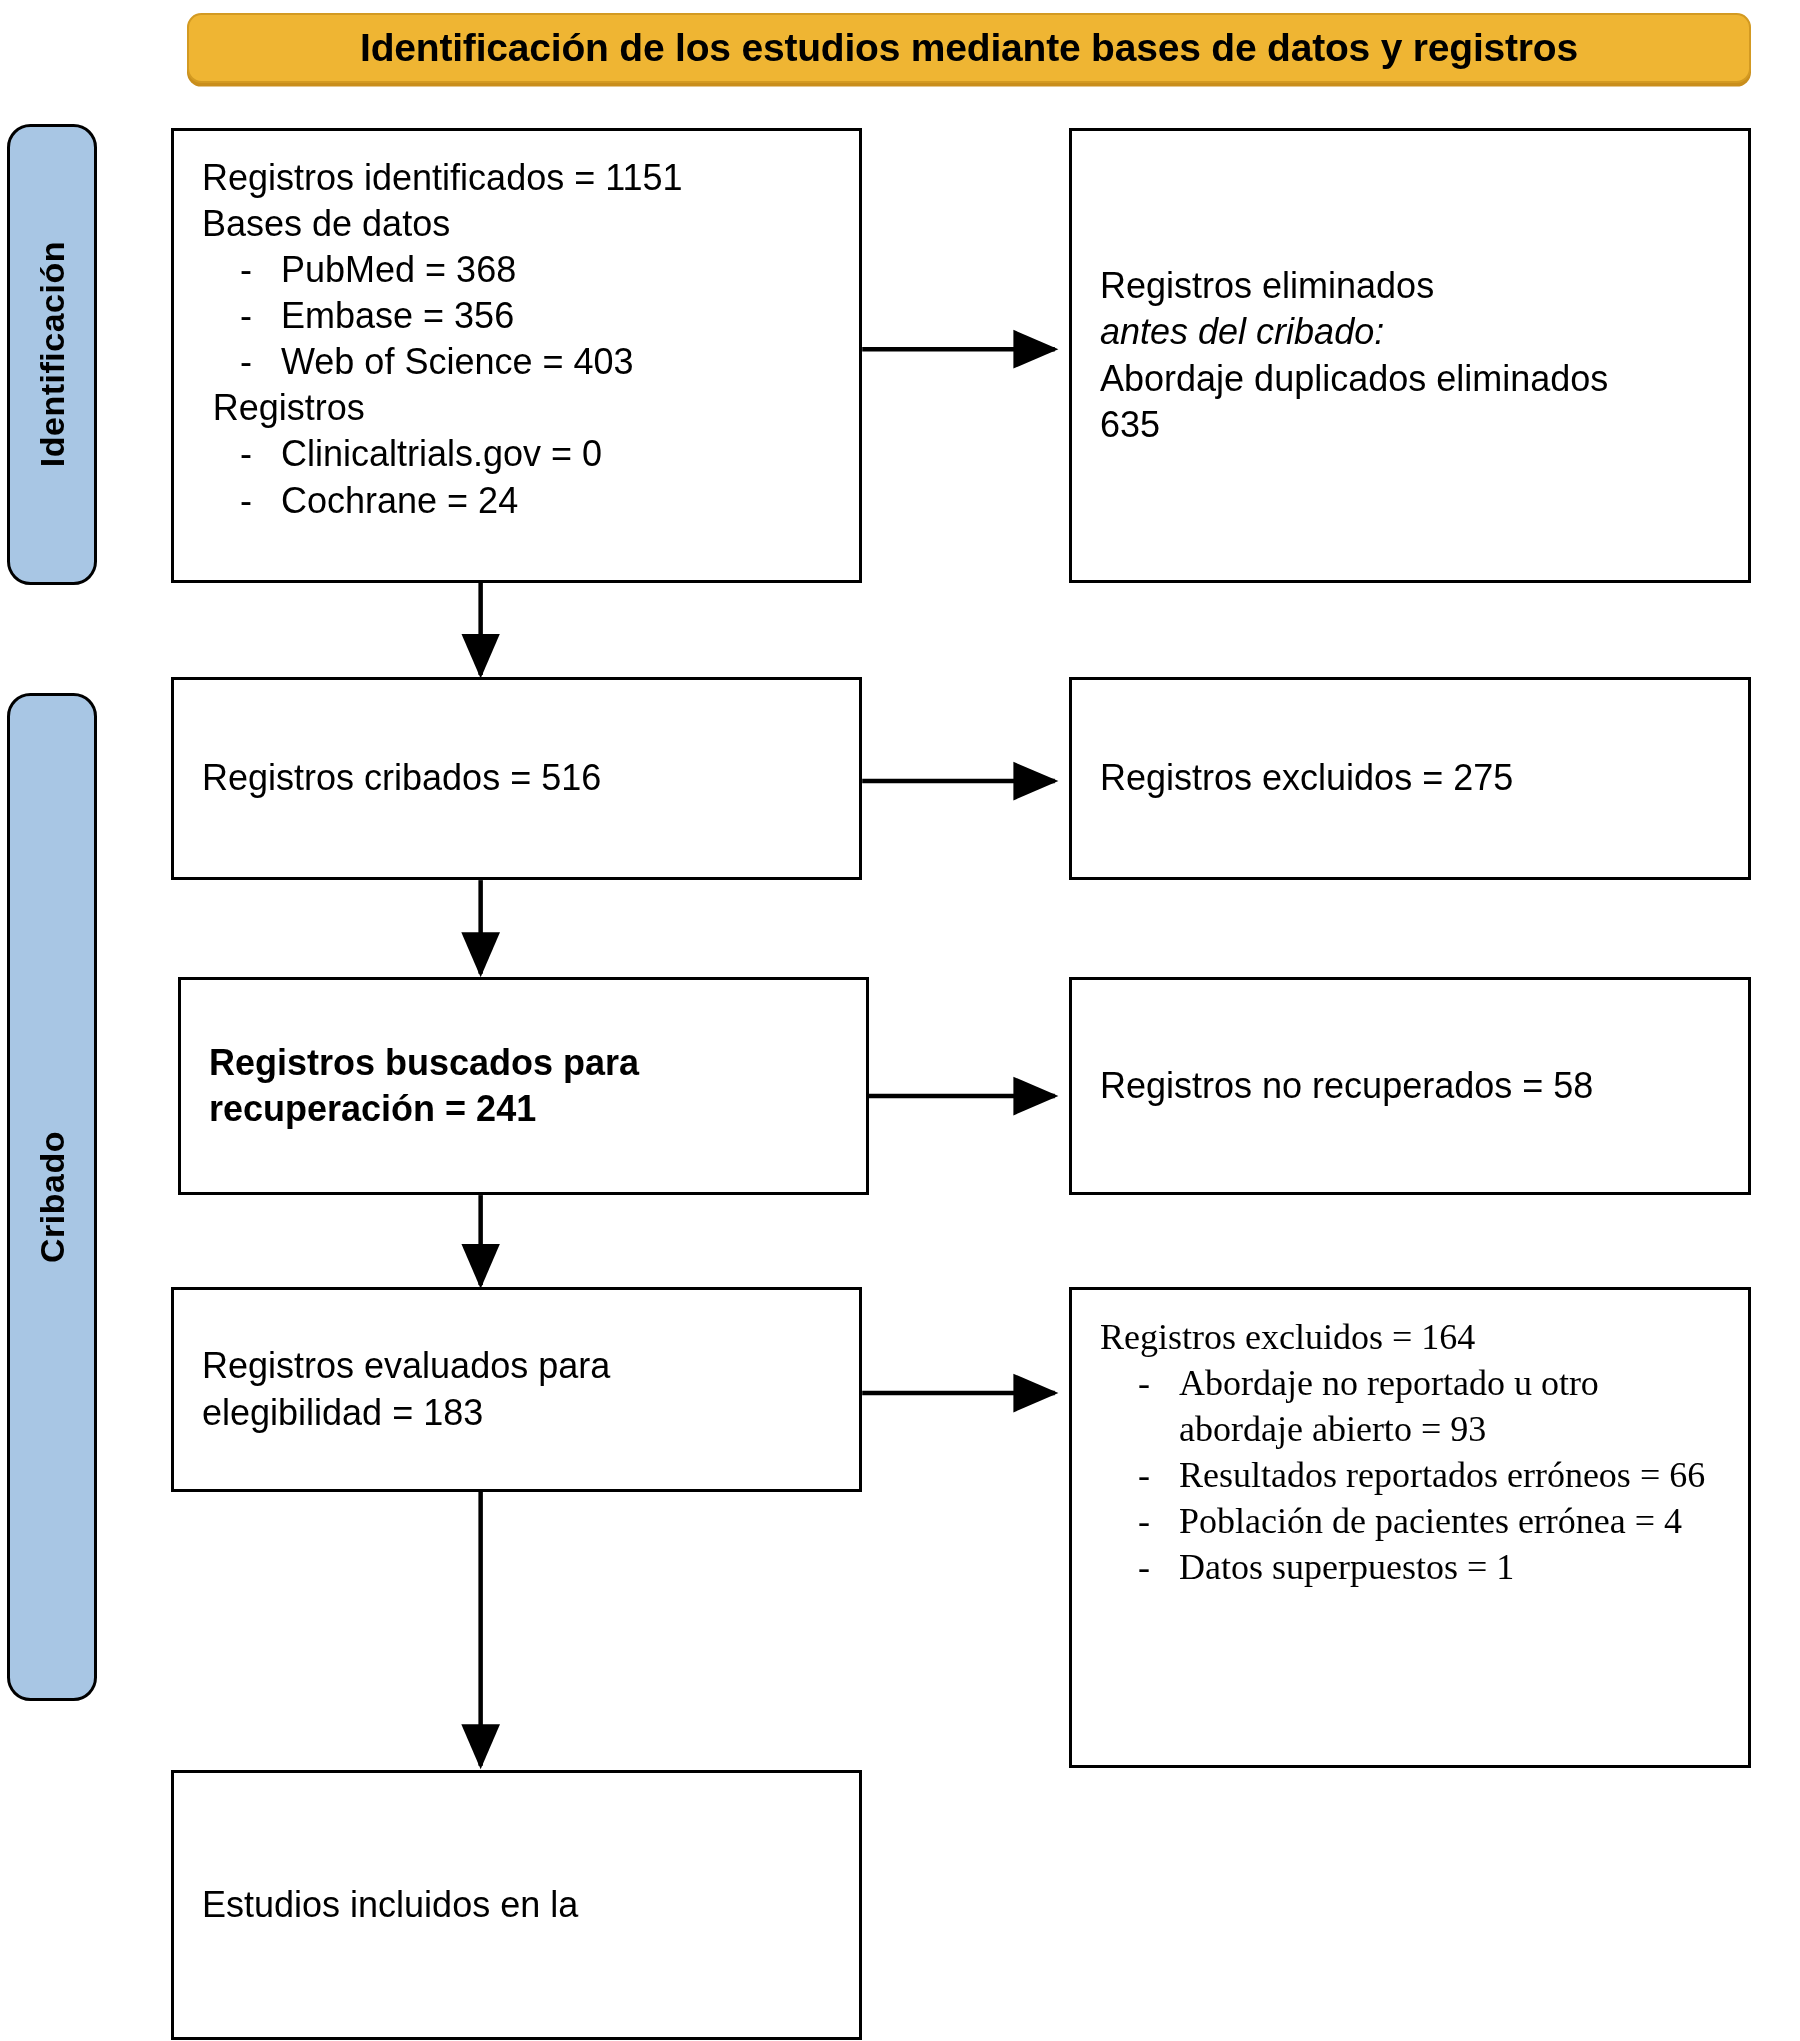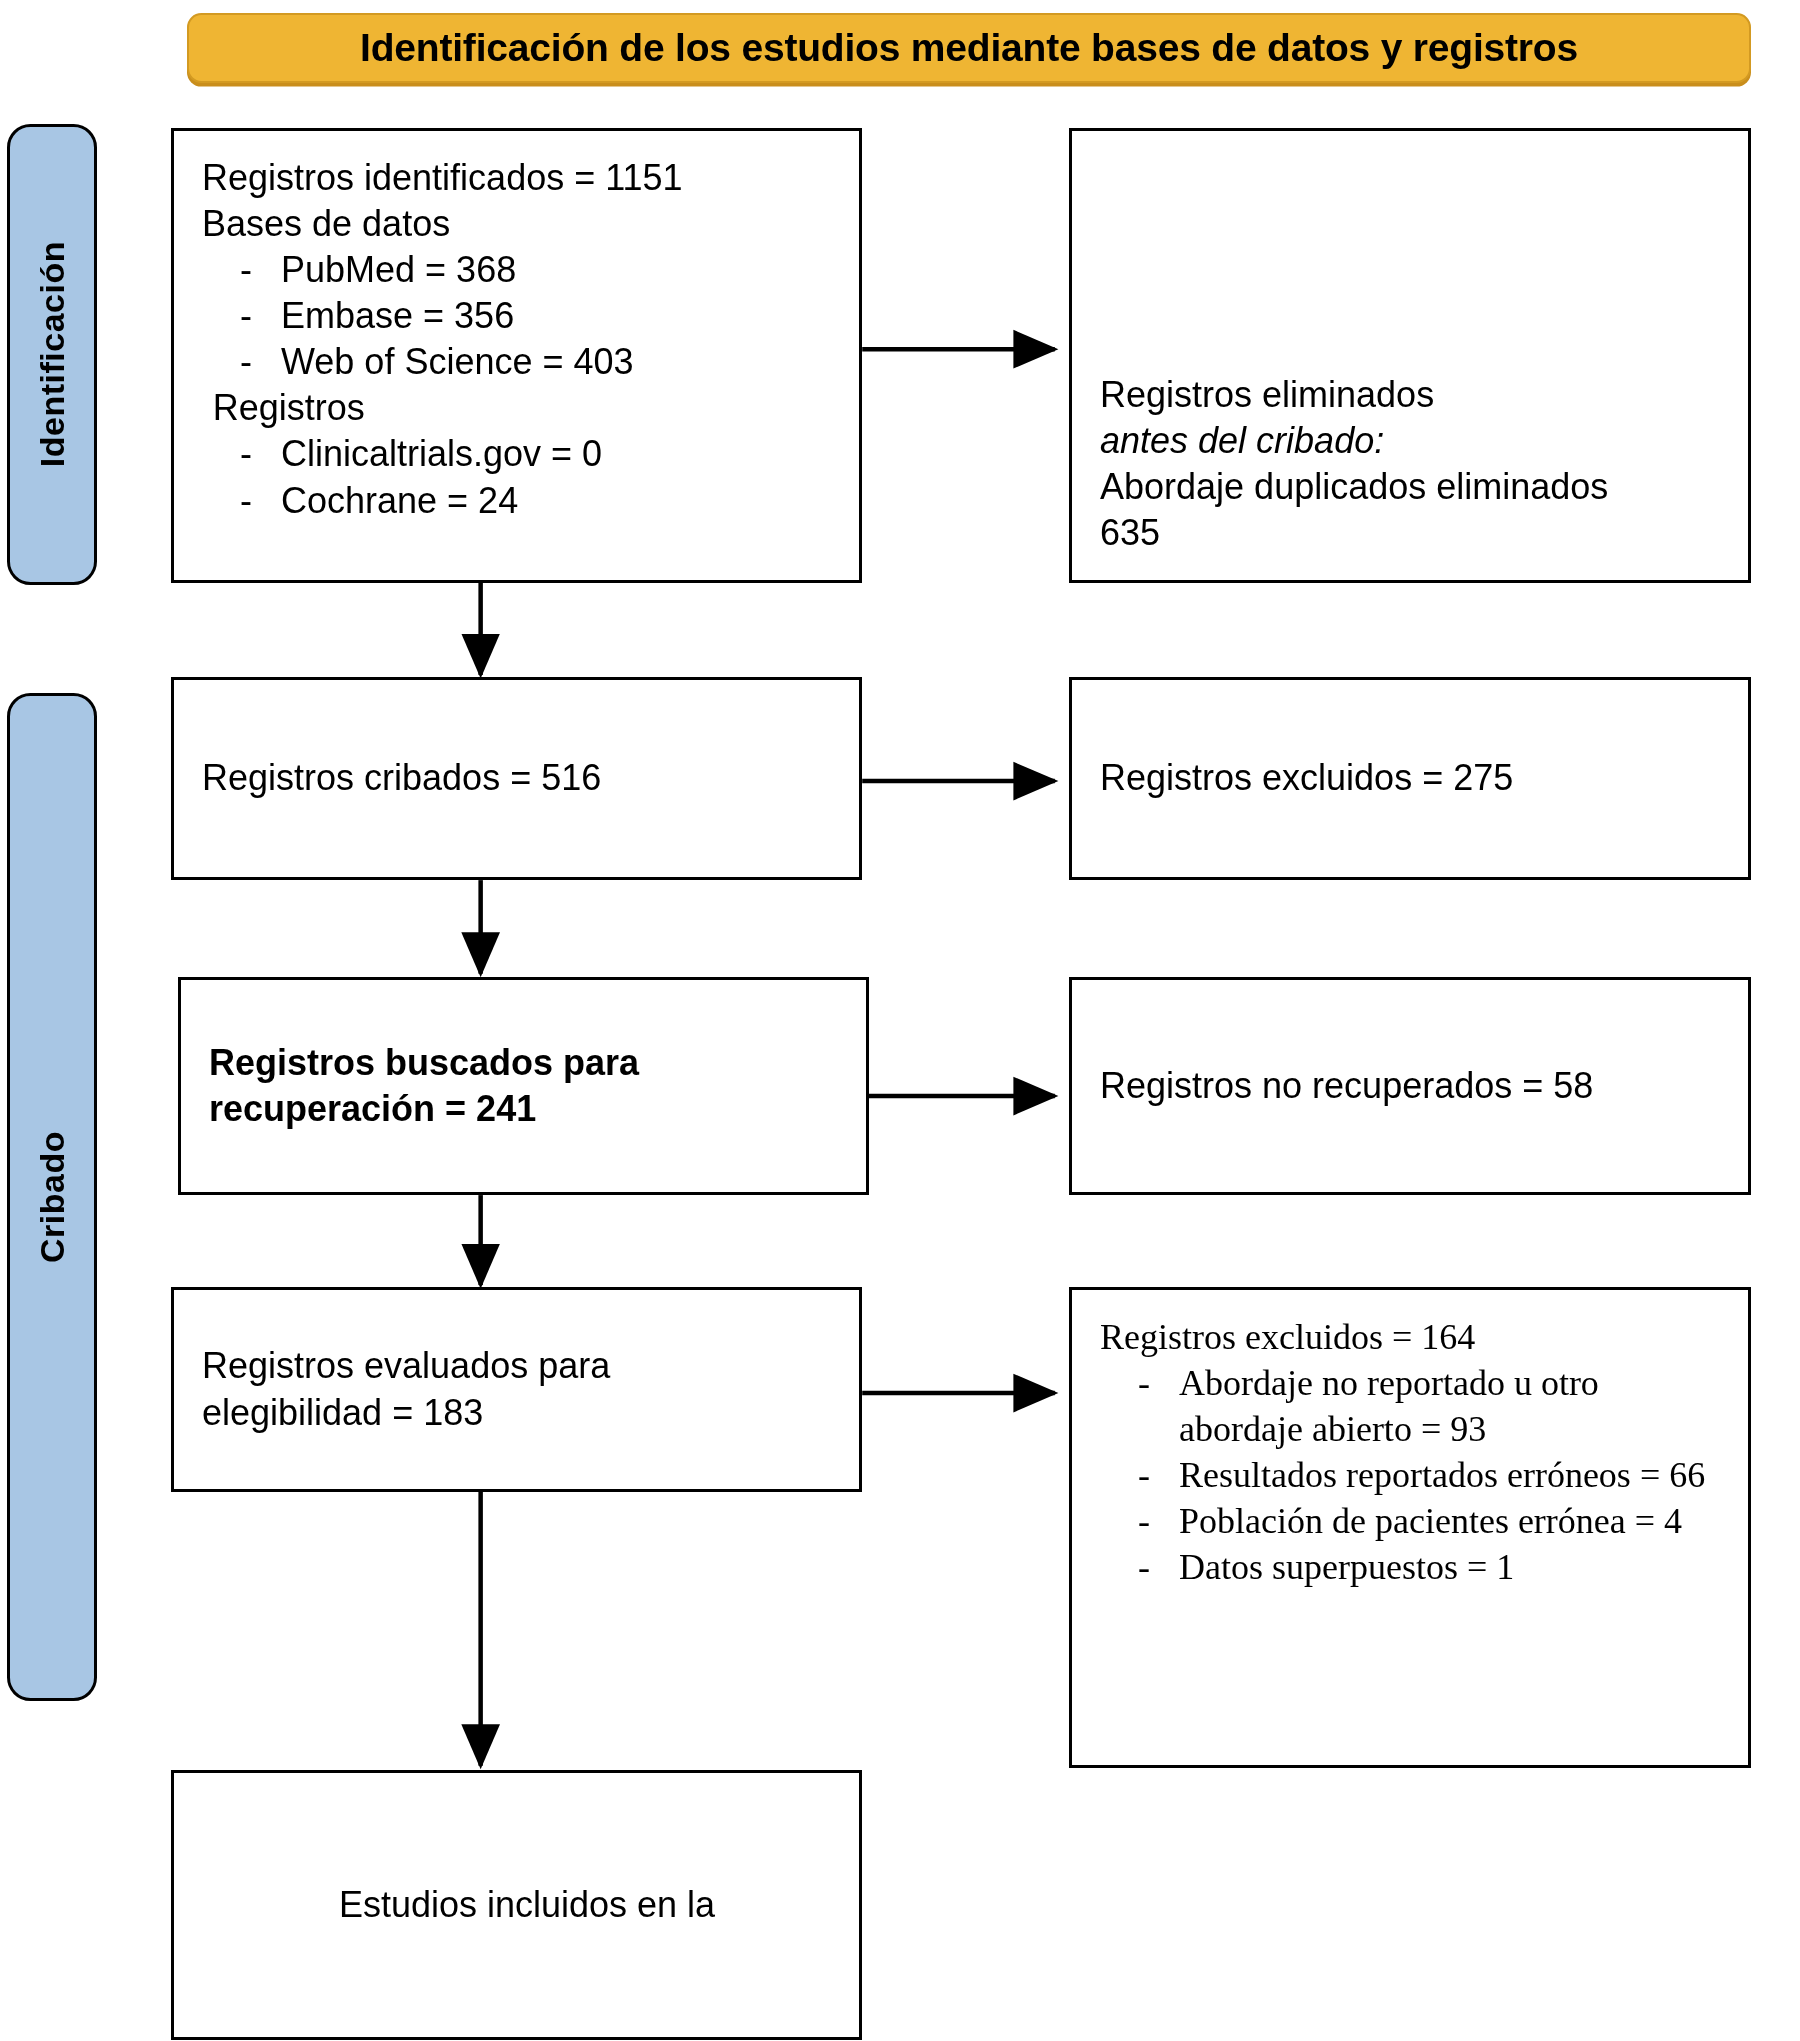--- a/index.html
+++ b/index.html
@@ -75,21 +75,21 @@
   .bullets li{
     display:flex;
     align-items:flex-start;
     margin:0;
   }
   .dash{ width:79px; flex:0 0 79px; padding-left:38px; box-sizing:border-box; }
   .bul-text{ flex:1 1 auto; }
 
   .indent-label{ padding-left:10.8px; }
   .italic{ font-style:italic; }
-  .center{ text-align:center;margin-left:21px; }
+  .center{ text-align:left; }
 
   
   #arrows{ position:absolute; left:0; top:0; width:1800px; height:2041px; pointer-events:none; }
 </style>
 </head>
 <body>
 
 <div id="page">
 
   <div class="banner">
@@ -152,21 +152,21 @@
           <span class="bul-text">Clinicaltrials.gov = 0</span>
         </li>
         <li>
           <span class="dash">-</span>
           <span class="bul-text">Cochrane = 24</span>
         </li>
       </ul>
     </div>
   </div>
 
-  <div class="box vcenter" id="box-removed" style="left:1069px; top:128px; width:682px; height:455px;align-items:flex-end;">
+  <div class="box vcenter" id="box-removed" style="left:1069px; top:128px; width:682px; height:455px;">
     <div class="box-inner">
       <div>Registros eliminados</div>
       <div class="italic">antes del cribado:</div>
       <div>Abordaje duplicados eliminados</div>
       <div>635</div>
     </div>
   </div>
 
   <div class="box vcenter" id="box-screened" style="left:171px; top:677px; width:691px; height:203px;">
     <div class="box-inner">Registros cribados = 516</div>

